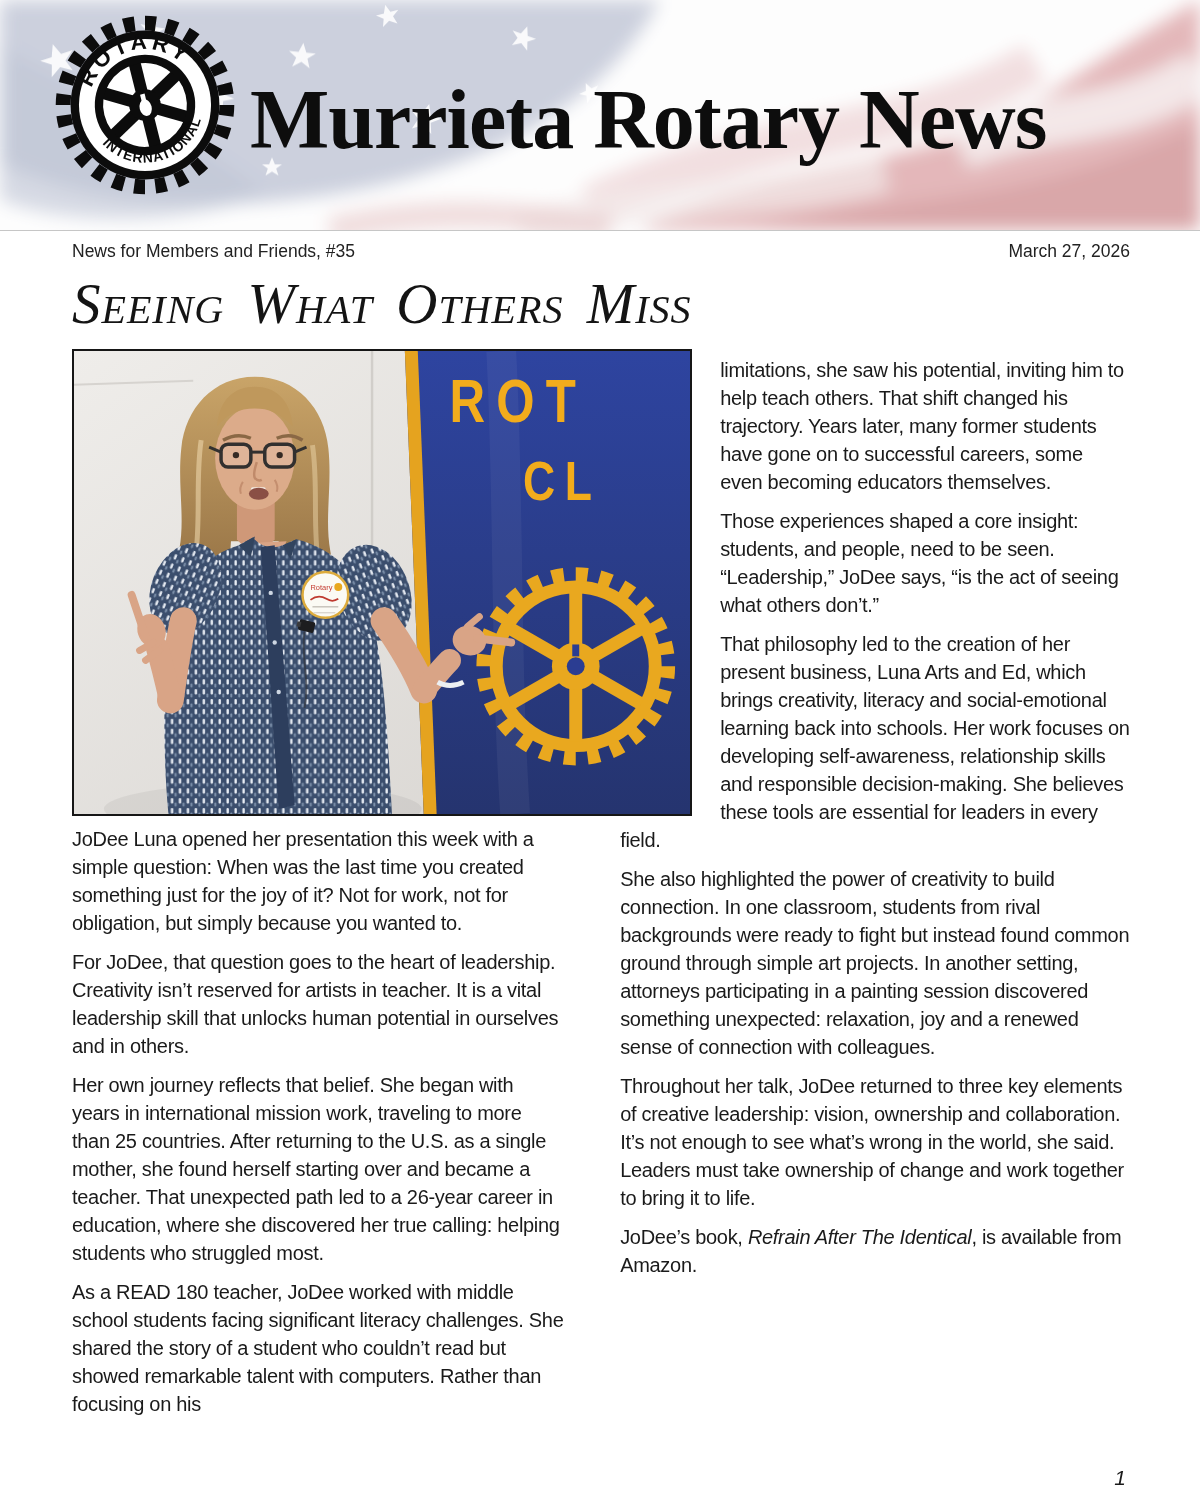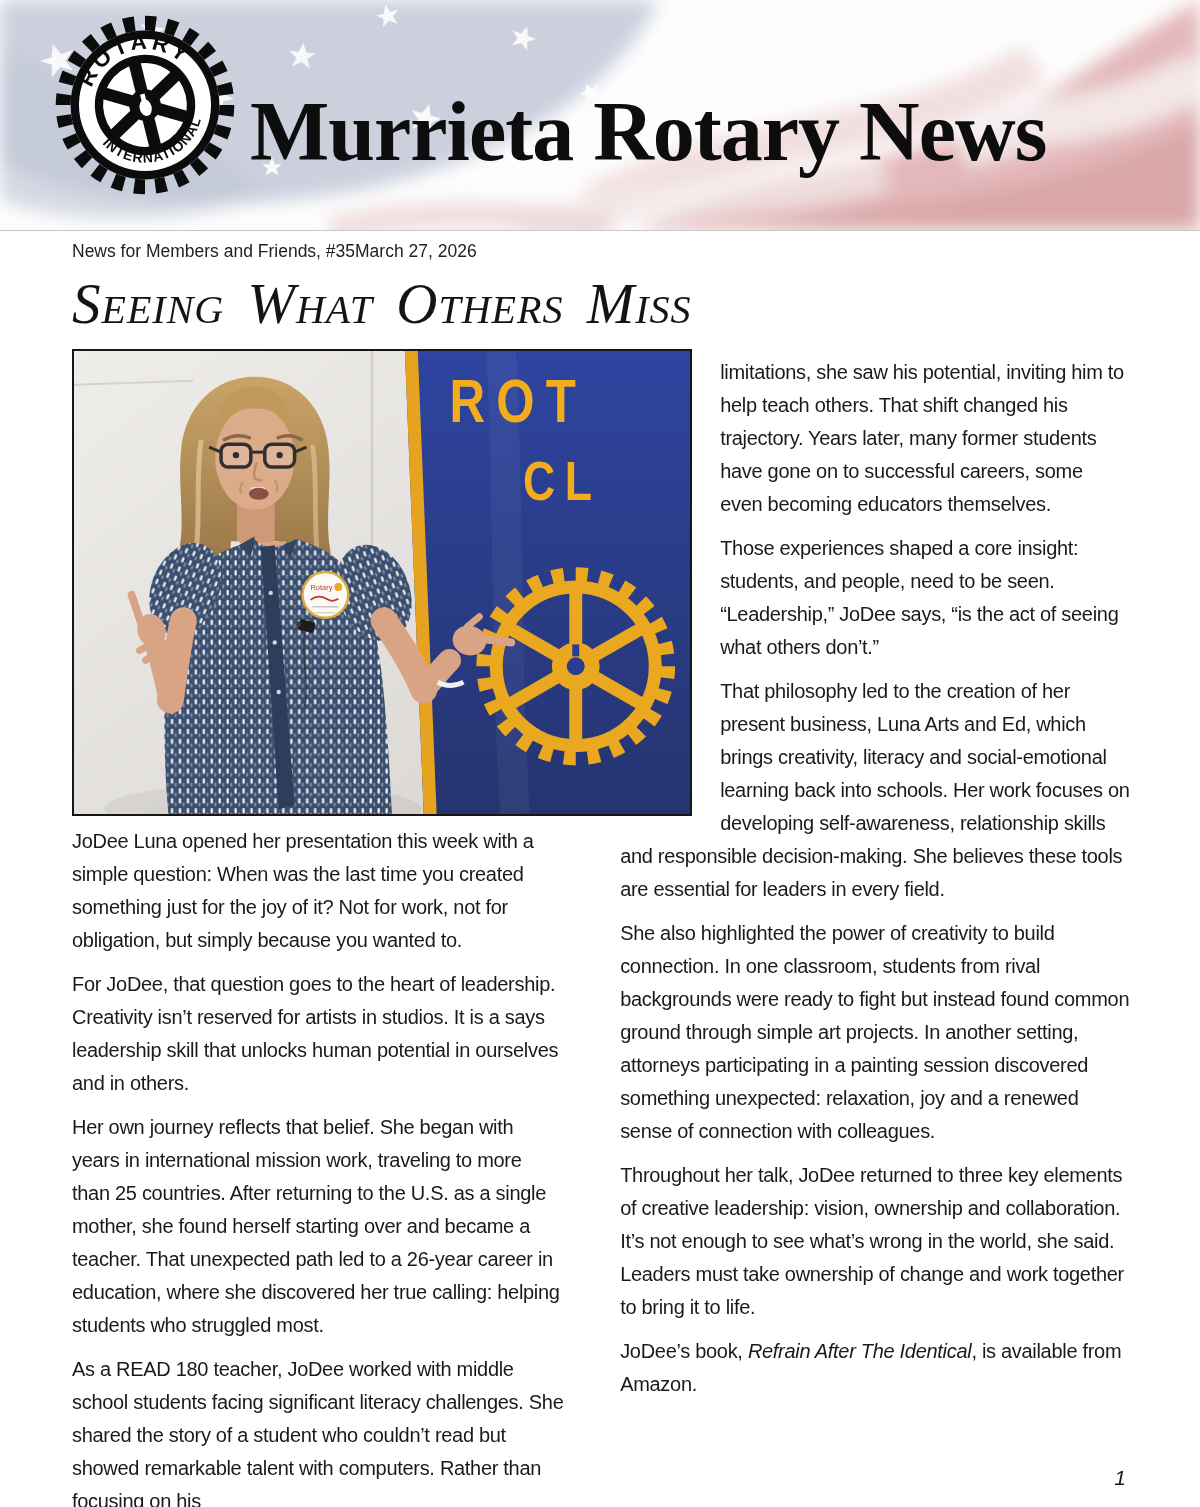--- a/index.html
+++ b/index.html
@@ -6,39 +6,39 @@
   .page{position:relative;width:1200px;height:1507px;margin:0 auto;background:#ffffff;
         overflow:hidden;font-family:"Liberation Sans",sans-serif;color:#1a1a1a;}
 
   
   .header{position:relative;height:230px;border-bottom:1px solid #c6c6c6;background:#fff;}
   .flag-svg{position:absolute;left:0;top:0;width:100%;height:100%;display:block;}
   .logo{position:absolute;left:52px;top:12px;width:186px;height:186px;}
   .brand{position:absolute;left:250px;top:74px;}
   .tagline{font-size:27px;font-style:italic;color:#1c1c1c;letter-spacing:.5px;}
   .masthead{font-family:"Liberation Serif",serif;font-weight:700;font-size:84px;line-height:1.0;
-            color:#0d0d0d;letter-spacing:-1px;margin-top:16px;white-space:nowrap;}
+            color:#0d0d0d;letter-spacing:-1px;margin-top:4px;white-space:nowrap;}
 
   
-  .meta{display:flex;justify-content:flex-start;margin:10px 70px 0 72px;font-size:17.5px;color:#222;}
+  .meta{display:flex;justify-content:space-between;margin:10px 70px 0 72px;font-size:17.5px;color:#222;}
   .headline{margin:13px 70px 0 72px;font-family:"Liberation Serif",serif;font-weight:400;
             font-variant-caps:small-caps;font-size:57px;line-height:1.02;letter-spacing:1px;
             word-spacing:8px;color:#141414;font-style:italic;}
 
   
   .body-area{position:relative;margin:16px 70px 0 72px;}
   .photo{position:absolute;left:0;top:0;width:620px;height:467px;border:2px solid #161616;
          box-sizing:border-box;background:#e5e5e5;overflow:hidden;}
   .photo svg{display:block;width:100%;height:100%;}
   .columns{display:flex;}
   .col-left{width:500px;margin-right:56px;}
   .col-left::before{content:"";display:block;height:476px;}
   .col-right{width:518px;padding-top:7px;}
   .col-right::before{content:"";float:left;width:100px;height:462px;}
-  p.body{margin:0 0 11px 0;font-size:20px;line-height:33px;letter-spacing:-0.3px;color:#1a1a1a;}
+  p.body{margin:0 0 11px 0;font-size:20px;line-height:28px;letter-spacing:-0.3px;color:#1a1a1a;}
   p.body em{font-style:italic;}
   .pageno{position:absolute;right:74px;top:1466px;font-size:21px;font-style:italic;color:#1a1a1a;}
 </style>
 </head>
 <body>
 
 <div class="page">
 
   <div class="header">
     <svg class="flag-svg" viewBox="0 0 1200 228" preserveAspectRatio="none">
@@ -251,21 +251,21 @@
             </g>
             <path d="M232,283 C228,310 238,332 232,360" stroke="#303032" stroke-width="2" fill="none" opacity="0.55"></path>
           </g>
         </g>
       </svg>
     </figure>
 
     <div class="columns">
       <div class="col-left">
         <p class="body">JoDee Luna opened her presentation this week with a simple question: When was the last time you created something just for the joy of it? Not for work, not for obligation, but simply because you wanted to.</p>
-        <p class="body">For JoDee, that question goes to the heart of leadership. Creativity isn’t reserved for artists in studios. It is a says leadership skill that unlocks human potential in ourselves and in others.</p>
+        <p class="body">For JoDee, that question goes to the heart of leadership. Creativity isn’t reserved for artists in teacher. It is a vital leadership skill that unlocks human potential in ourselves and in others.</p>
         <p class="body">Her own journey reflects that belief. She began with years in international mission work, traveling to more than 25 countries. After returning to the U.S. as a single mother, she found herself starting over and became a teacher. That unexpected path led to a 26-year career in education, where she discovered her true calling: helping students who struggled most.</p>
         <p class="body">As a READ 180 teacher, JoDee worked with middle school students facing significant literacy challenges. She shared the story of a student who couldn’t read but showed remarkable talent with computers. Rather than focusing on his</p>
       </div>
       <div class="col-right">
         <p class="body">limitations, she saw his potential, inviting him to help teach others. That shift changed his trajectory. Years later, many former students have gone on to successful careers, some even becoming educators themselves.</p>
         <p class="body">Those experiences shaped a core insight: students, and people, need to be seen. “Leadership,” JoDee says, “is the act of seeing what others don’t.”</p>
         <p class="body">That philosophy led to the creation of her present business, Luna Arts and Ed, which brings creativity, literacy and social-emotional learning back into schools. Her work focuses on developing self-awareness, relationship skills and responsible decision-making. She believes these tools are essential for leaders in every field.</p>
         <p class="body">She also highlighted the power of creativity to build connection. In one classroom, students from rival backgrounds were ready to fight but instead found common ground through simple art projects. In another setting, attorneys participating in a painting session discovered something unexpected: relaxation, joy and a renewed sense of connection with colleagues.</p>
         <p class="body">Throughout her talk, JoDee returned to three key elements of creative leadership: vision, ownership and collaboration. It’s not enough to see what’s wrong in the world, she said. Leaders must take ownership of change and work together to bring it to life.</p>
         <p class="body"><span>JoDee’s book, </span><em>Refrain After The Identical</em><span>, is available from Amazon.</span></p>

